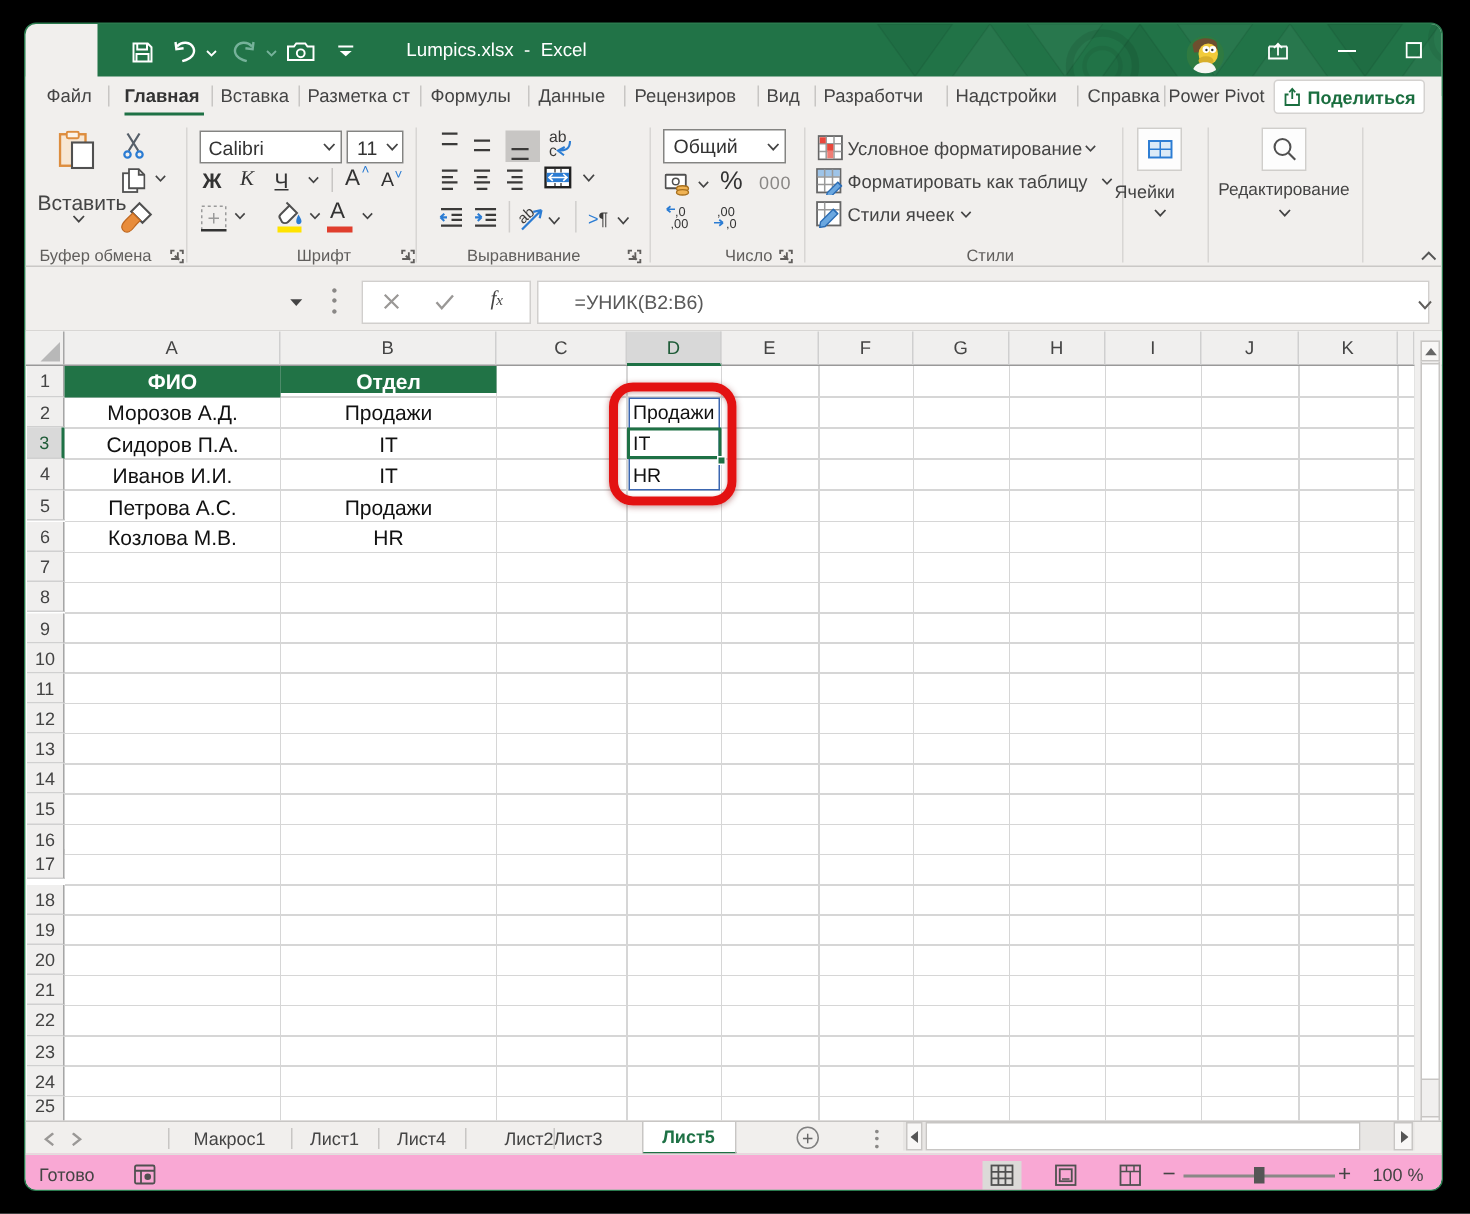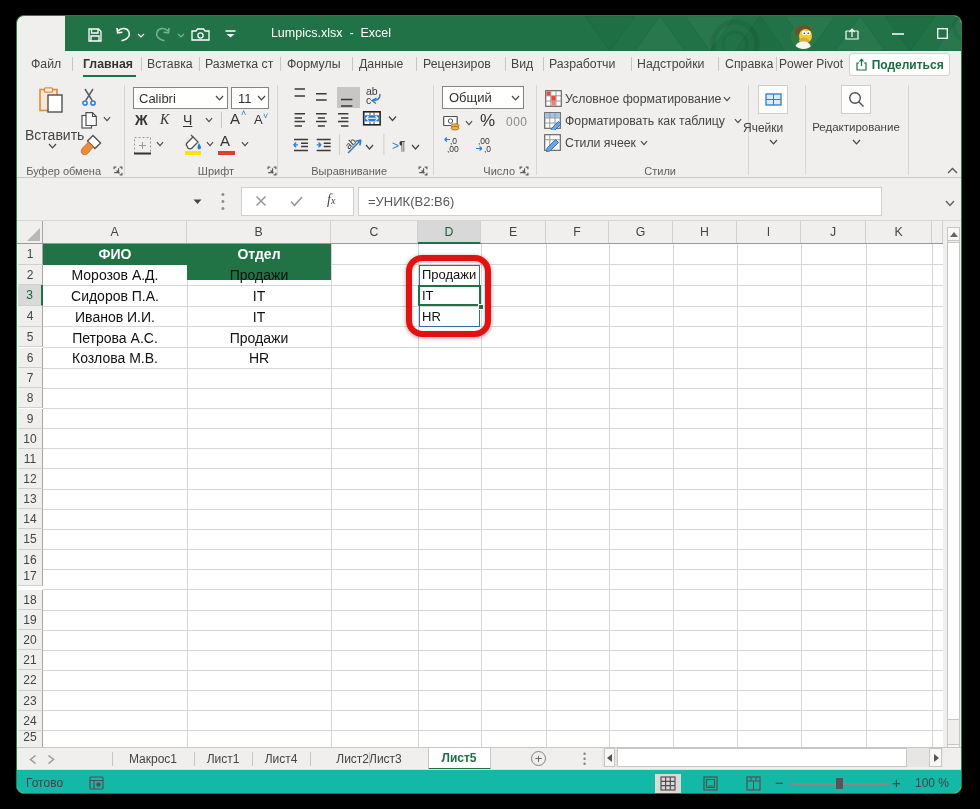--- a/index.html
+++ b/index.html
@@ -27,21 +27,21 @@
 #fbar{position:absolute;left:0;top:162px;width:946px;height:43px;background:#f1efed;}
 .fbox{position:absolute;top:9px;height:29px;background:#fff;border:1px solid #d1cfcd;}
 
 #sheet{position:absolute;left:0;top:205px;width:946px;height:526px;background:#fff;}
 #colhdr{position:absolute;left:0;top:0;width:946px;height:23px;background:#f0efee;border-bottom:1px solid #999;}
 .ch{position:absolute;top:0;height:22px;border-right:1px solid #cfcfcf;color:#444;font-size:12.3px;text-align:center;line-height:23px;}
 .rh{position:absolute;left:1px;width:25px;background:#f0efee;border-bottom:1px solid #d0d0d0;border-right:1px solid #a6a6a6;color:#444;font-size:12px;text-align:center;}
 .cell{position:absolute;font-size:14px;color:#111;text-align:center;overflow:hidden;white-space:nowrap;}
 
 #sheettabs{position:absolute;left:0;top:731px;width:946px;height:22px;background:#f1efed;border-top:1px solid #c8c6c4;font-size:12px;color:#444;}
-#statusbar{position:absolute;left:0;top:753px;width:946px;height:26px;background:#14b8a6;border-top:1px solid #e1dfdd;color:#444;font-size:12px;}
+#statusbar{position:absolute;left:0;top:753px;width:946px;height:26px;background:#f9a8d4;border-top:1px solid #e1dfdd;color:#444;font-size:12px;}
 </style></head>
 <body>
 <div id="win">
   <div id="title">
     <svg class="abs" style="left:380px;top:0" width="566" height="35" viewBox="0 0 566 35">
       <g fill="rgba(255,255,255,0.035)" stroke="rgba(0,0,0,0.07)" stroke-width="1">
         <path d="M190 35 L215 0 L240 35 Z"></path>
           <path d="M240 0 L265 35 L290 0 Z"></path>
         <path d="M290 35 L315 0 L340 35 Z" fill="rgba(0,0,0,0.05)"></path>
           <path d="M340 0 L365 35 L390 0 Z"></path>
@@ -361,21 +361,21 @@
       </svg>
     <div class="abs" style="left:204px;top:13px;color:#8a8886;font-size:11px;line-height:7px">•<br>•<br>•</div>
     <div class="fbox" style="left:224px;width:113px"></div>
     <svg class="abs" style="left:238px;top:17px" width="12" height="12" viewBox="0 0 12 12" stroke="#9a9896" stroke-width="1.5">
         <path d="M1.5 1.5 L10.5 10.5 M10.5 1.5 L1.5 10.5"></path>
       </svg>
     <svg class="abs" style="left:273px;top:18px" width="13" height="11" viewBox="0 0 13 11" fill="none" stroke="#9a9896" stroke-width="1.6">
         <path d="M1 5.5 L4.5 9.5 L12 1"></path>
       </svg>
     <div class="abs" style="left:310px;top:14px;color:#444;font-size:14px;font-style:italic;font-family:'Liberation Serif',serif">f<span style="font-size:10px">x</span></div>
-    <div class="fbox" style="left:341px;width:524px;color:#595959;font-size:13px;line-height:28px;padding-left:9px">=УНИК(B2:B6)</div>
+    <div class="fbox" style="left:341px;width:595px;color:#595959;font-size:13px;line-height:28px;padding-left:24px">=УНИК(B2:B6)</div>
     <svg class="abs" style="left:928px;top:22px" width="10" height="7" viewBox="0 0 10 7" fill="none" stroke="#605e5c" stroke-width="1.3">
         <path d="M1 1 L5 5.5 L9 1"></path>
       </svg>
   </div>
   <div class="abs" style="left:0;top:204px;width:946px;height:1px;background:#d8d6d4"></div>
   <div id="sheet">
     <div id="colhdr">
       <div class="ch" style="left:1px;width:25px;border-right:1px solid #a6a6a6"></div>
       <svg class="abs" style="left:9px;top:6px" width="15" height="15" viewBox="0 0 15 15">
           <path d="M14 1 V14 H1 Z" fill="#b8b8b8"></path>
@@ -457,21 +457,21 @@
             <path d="M26 429.30 H926"></path>
             <path d="M26 449.45 H926"></path>
             <path d="M26 469.60 H926"></path>
             <path d="M26 489.75 H926"></path>
             <path d="M26 509.90 H926"></path>
           </g>
         </svg>
       </div>
 
     <div class="cell" style="left:26px;top:23px;width:144px;height:20.7px;line-height:20.7px;background:#217346;color:#fff;font-weight:bold">ФИО</div>
-    <div class="cell" style="left:170px;top:23px;width:144px;height:36px;line-height:20.7px;background:#217346;color:#fff;font-weight:bold">Отдел</div>
+    <div class="cell" style="left:170px;top:23px;width:144px;height:18px;line-height:20.7px;background:#217346;color:#fff;font-weight:bold">Отдел</div>
     <div class="cell" style="left:26px;top:44.4px;width:144px;height:20px;line-height:20px">Морозов А.Д.</div>
     <div class="cell" style="left:170px;top:44.4px;width:144px;height:20px;line-height:20px">Продажи</div>
     <div class="cell" style="left:26px;top:65.1px;width:144px;height:20px;line-height:20px">Сидоров П.А.</div>
     <div class="cell" style="left:170px;top:65.1px;width:144px;height:20px;line-height:20px">IT</div>
     <div class="cell" style="left:26px;top:85.8px;width:144px;height:20px;line-height:20px">Иванов И.И.</div>
     <div class="cell" style="left:170px;top:85.8px;width:144px;height:20px;line-height:20px">IT</div>
     <div class="cell" style="left:26px;top:106.5px;width:144px;height:20px;line-height:20px">Петрова А.С.</div>
     <div class="cell" style="left:170px;top:106.5px;width:144px;height:20px;line-height:20px">Продажи</div>
     <div class="cell" style="left:26px;top:127.2px;width:144px;height:20px;line-height:20px">Козлова М.В.</div>
     <div class="cell" style="left:170px;top:127.2px;width:144px;height:20px;line-height:20px">HR</div>

